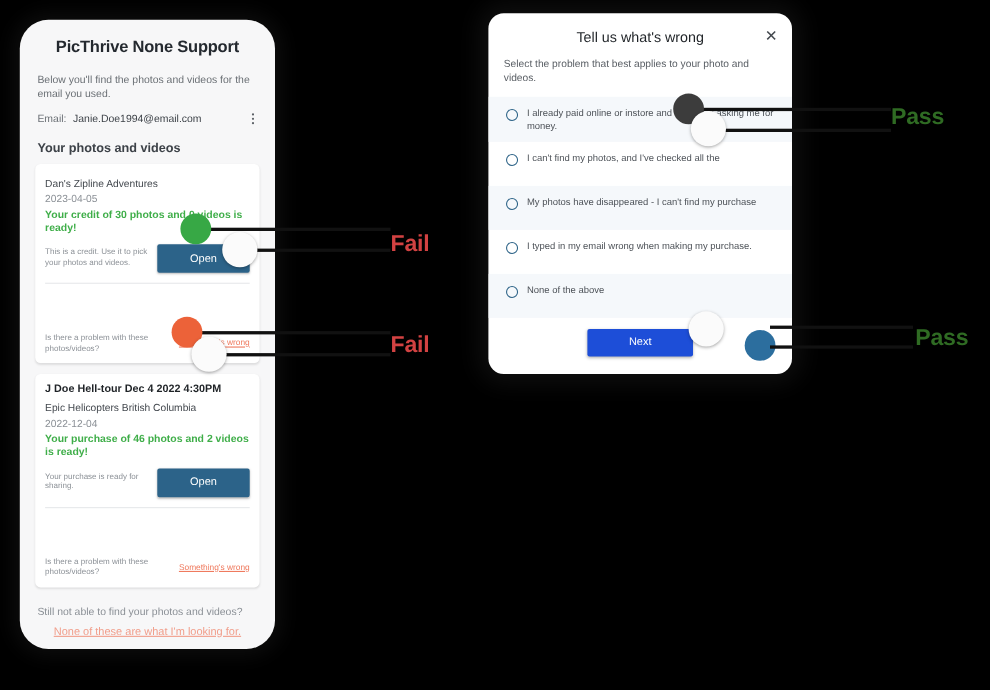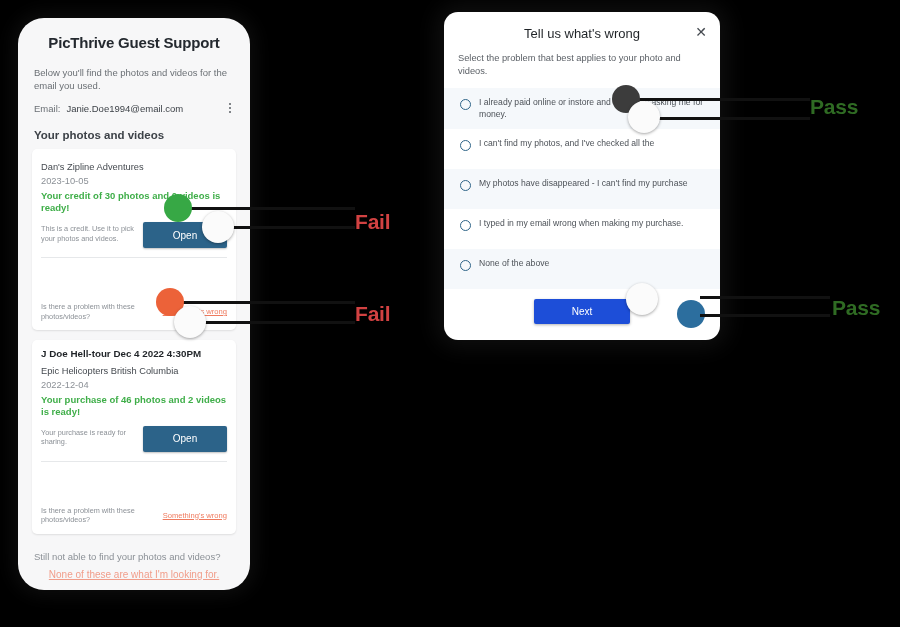--- a/index.html
+++ b/index.html
@@ -117,39 +117,39 @@
   .verdict.pass{color:#2f6b23;}
 </style>
 </head>
 <body>
 
 <div class="stage">
 
   <div class="phone">
     <div class="phone-inner">
 
-      <h1 class="app-title">PicThrive Guest Support</h1>
+      <h1 class="app-title">PicThrive None Support</h1>
 
       <p class="app-sub">Below you'll find the photos and videos for the email you used.</p>
 
       <div class="email-row">
         <span class="email-label">Email:</span>
         <span class="email-value">Janie.Doe1994@email.com</span>
         <span class="kebab">
             <i></i>
             <i></i>
             <i></i>
           </span>
       </div>
 
       <div class="section-title">Your photos and videos</div>
 
       <div class="card">
         <div class="card-vendor">Dan's Zipline Adventures</div>
-        <div class="card-date">2023-10-05</div>
+        <div class="card-date">2023-04-05</div>
         <div class="card-ready">Your credit of 30 photos and 0 videos is ready!</div>
         <div class="card-body">
           <div class="card-note">This is a credit. Use it to pick your photos and videos.</div>
           <button class="open-btn">Open</button>
         </div>
         <div class="divider"></div>
         <div class="card-foot">
           <div class="foot-q">Is there a problem with these photos/videos?</div>
           <a class="foot-link">Something's wrong</a>
         </div>

